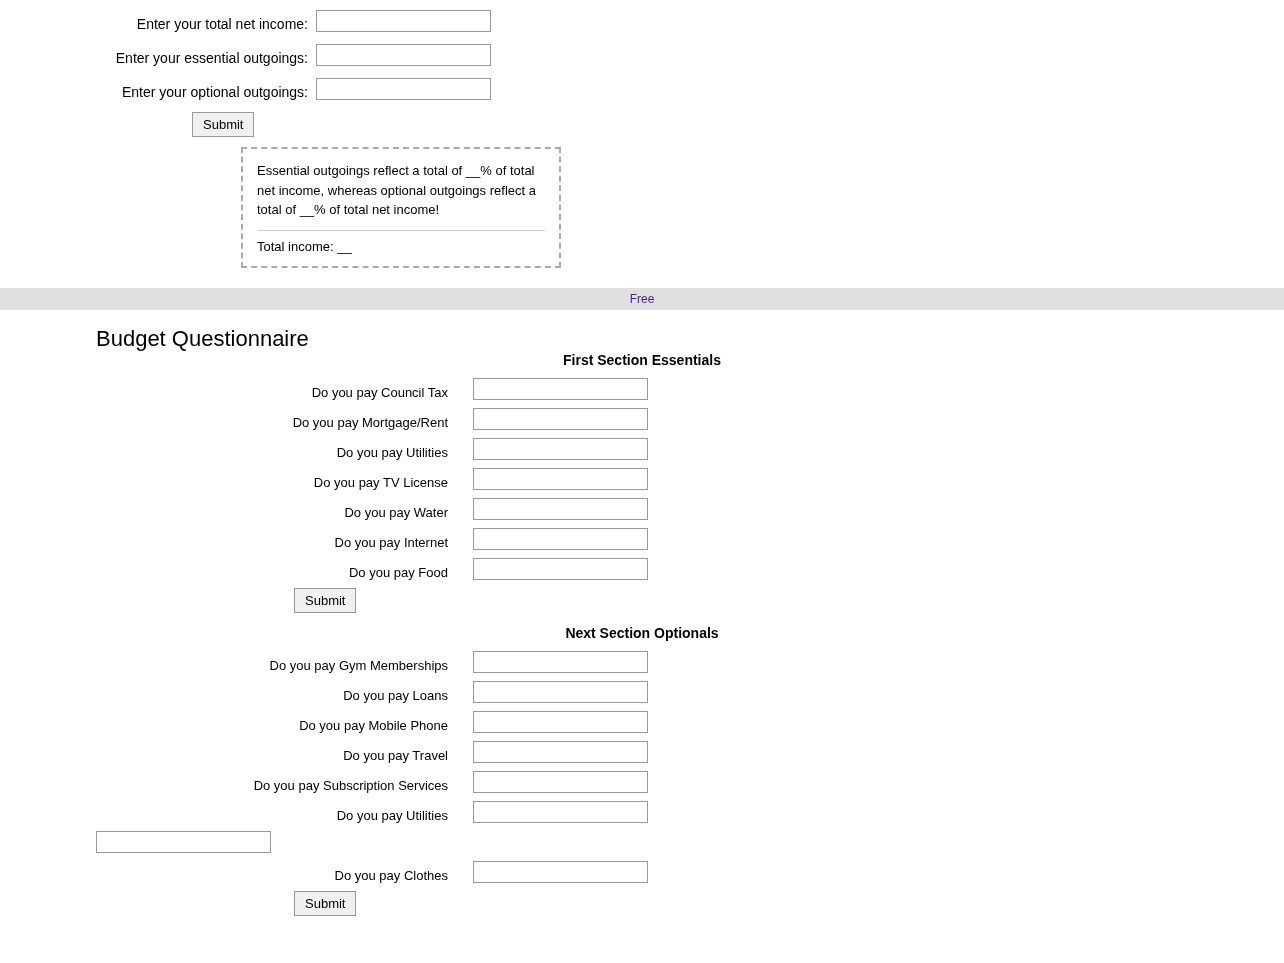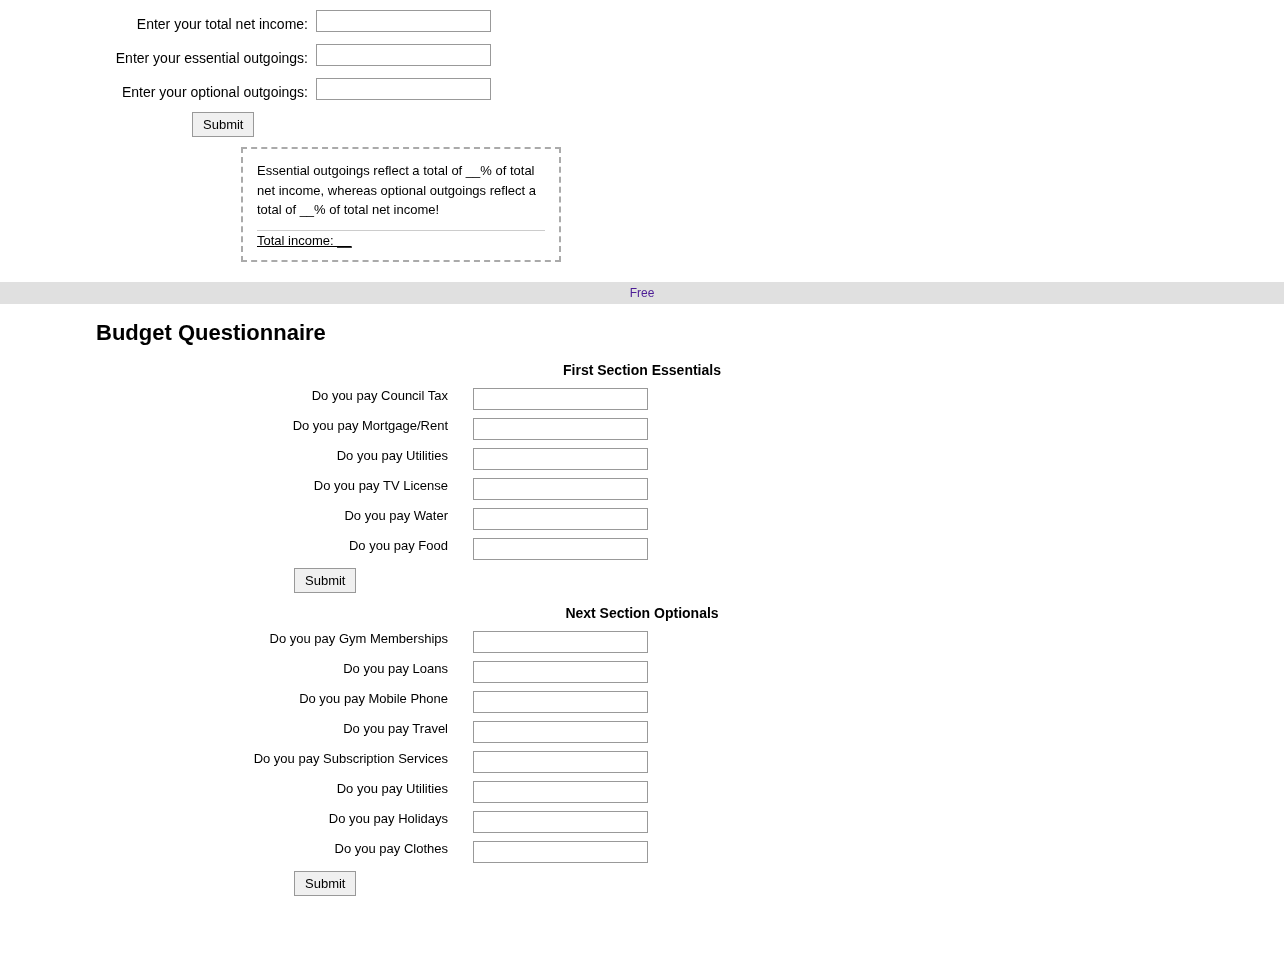--- a/index.html
+++ b/index.html
@@ -51,54 +51,52 @@
       max-width: 320px;
     }
     .dashed-box p {
       font-size: 13px;
       line-height: 1.5;
       margin-bottom: 10px;
     }
     .dashed-box .total-income {
       font-size: 13px;
       border-top: 1px solid #ccc;
-      padding-top: 2px;
-      text-decoration: underline;
+      padding-top: 8px;
     }
     .free-bar {
       background: #e0e0e0;
       text-align: center;
       font-size: 12px;
       color: #4c1d95;
       padding: 4px 0;
       margin-bottom: 16px;
     }
     .budget-section {
       padding: 0 96px;
     }
     .budget-title {
       font-size: 22px;
-      font-weight: bold;
-      margin-bottom: 16px;
+      font-weight: normal;
     }
     .section-header {
       text-align: center;
       font-weight: bold;
       font-size: 14px;
       margin-bottom: 10px;
     }
     .questionnaire-form {
       display: flex;
       flex-direction: column;
       align-items: flex-start;
       margin-left: 0;
     }
     .q-row {
       display: flex;
-      align-items: flex-start;
+      align-items: flex-end;
       margin-bottom: 8px;
       width: 540px;
       gap: 19px;
     }
     .q-row label {
       min-width: 358px;
       text-align: right;
       padding-right: 6px;
       font-size: 13px;
     }
@@ -167,20 +165,24 @@
         </div>
         <div class="q-row">
           <label>Do you pay TV License</label>
           <input type="text" style="">
         </div>
         <div class="q-row">
           <label>Do you pay Water</label>
           <input type="text" style="">
         </div>
         <div class="q-row">
+          <label>Do you pay Internet</label>
+          <input type="text" style="">
+        </div>
+        <div class="q-row">
           <label>Do you pay Food</label>
           <input type="text" style="">
         </div>
       </div>
     <button class="q-submit">Submit</button>
   </div>
 
   <div class="section-header">Next Section Optionals</div>
 
   <div class="questionnaire-form">
@@ -203,21 +205,20 @@
         </div>
         <div class="q-row">
           <label>Do you pay Subscription Services</label>
           <input type="text" style="">
         </div>
         <div class="q-row">
           <label>Do you pay Utilities</label>
           <input type="text" style="">
         </div>
         <div class="q-row">
-          <label>Do you pay Holidays</label>
           <input type="text" style="">
         </div>
         <div class="q-row">
           <label>Do you pay Clothes</label>
           <input type="text" style="">
         </div>
       </div>
     <button class="q-submit">Submit</button>
   </div>
 </div>

